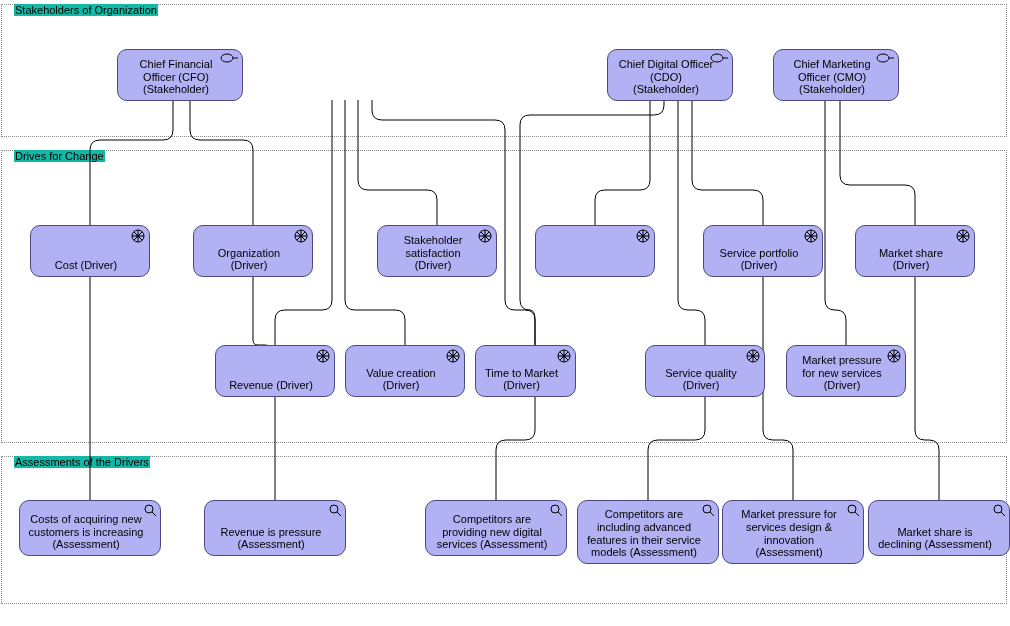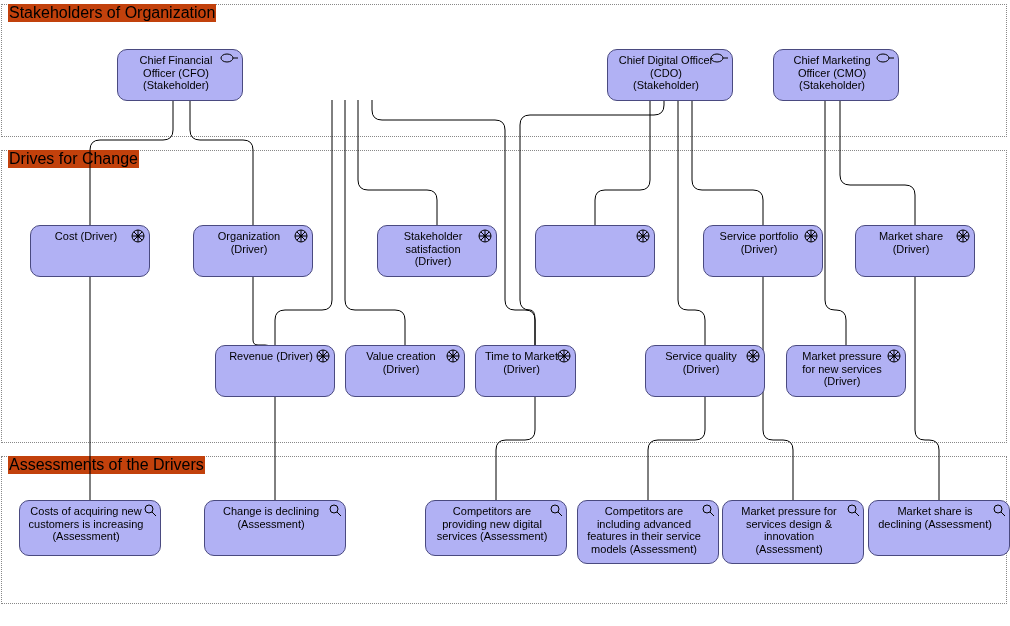--- a/index.html
+++ b/index.html
@@ -1,20 +1,20 @@
 <!DOCTYPE html>
 <html><head>
 <meta charset="utf-8">
 <style>
   html,body{margin:0;padding:0;font-family:Arial,Helvetica,sans-serif;font-size:11px;color:#000;background:#fff}
   .canvas{position:relative;width:1010px;height:626px}
   .group{position:absolute;border:1px dotted #888;box-sizing:border-box}
-  .group-label{position:absolute;left:6px;top:-1px;font-size:16px;background:#c2410c;padding:0 1px}
+  .group-label{position:absolute;left:12px;top:-1px;font-size:11px;background:#14b8a6;padding:0 1px}
   .node{position:absolute;background:#b1b1f4;border:1px solid #4a4a80;border-radius:10px;box-sizing:border-box;
-        display:flex;align-items:flex-start;justify-content:center;text-align:center;padding:4px 16px 4px 8px;
+        display:flex;align-items:flex-end;justify-content:center;text-align:center;padding:4px 16px 4px 8px;
         line-height:1.15}
   .node .txt{pointer-events:none}
   .node svg.icon{position:absolute;top:3px;right:4px}
   .edge{stroke:#000;stroke-width:1;fill:none}
   svg.wires{position:absolute;left:0;top:0;pointer-events:none}
 </style>
 </head>
 <body>
 
 <div class="canvas">
@@ -200,21 +200,21 @@
   </div>
 
   <div class="node" style="left:19px;top:500px;width:142px;height:56px">
     <span class="txt">Costs of acquiring new customers is increasing (Assessment)</span>
     <svg class="icon" width="12" height="12">
         <circle cx="5" cy="5" r="4" fill="none" stroke="#000"></circle>
         <line x1="8" y1="8" x2="12" y2="12" stroke="#000"></line>
       </svg>
   </div>
   <div class="node" style="left:204px;top:500px;width:142px;height:56px">
-    <span class="txt">Change is declining (Assessment)</span>
+    <span class="txt">Revenue is pressure (Assessment)</span>
     <svg class="icon" width="12" height="12">
         <circle cx="5" cy="5" r="4" fill="none" stroke="#000"></circle>
         <line x1="8" y1="8" x2="12" y2="12" stroke="#000"></line>
       </svg>
   </div>
   <div class="node" style="left:425px;top:500px;width:142px;height:56px">
     <span class="txt">Competitors are providing new digital services (Assessment)</span>
     <svg class="icon" width="12" height="12">
         <circle cx="5" cy="5" r="4" fill="none" stroke="#000"></circle>
         <line x1="8" y1="8" x2="12" y2="12" stroke="#000"></line>

